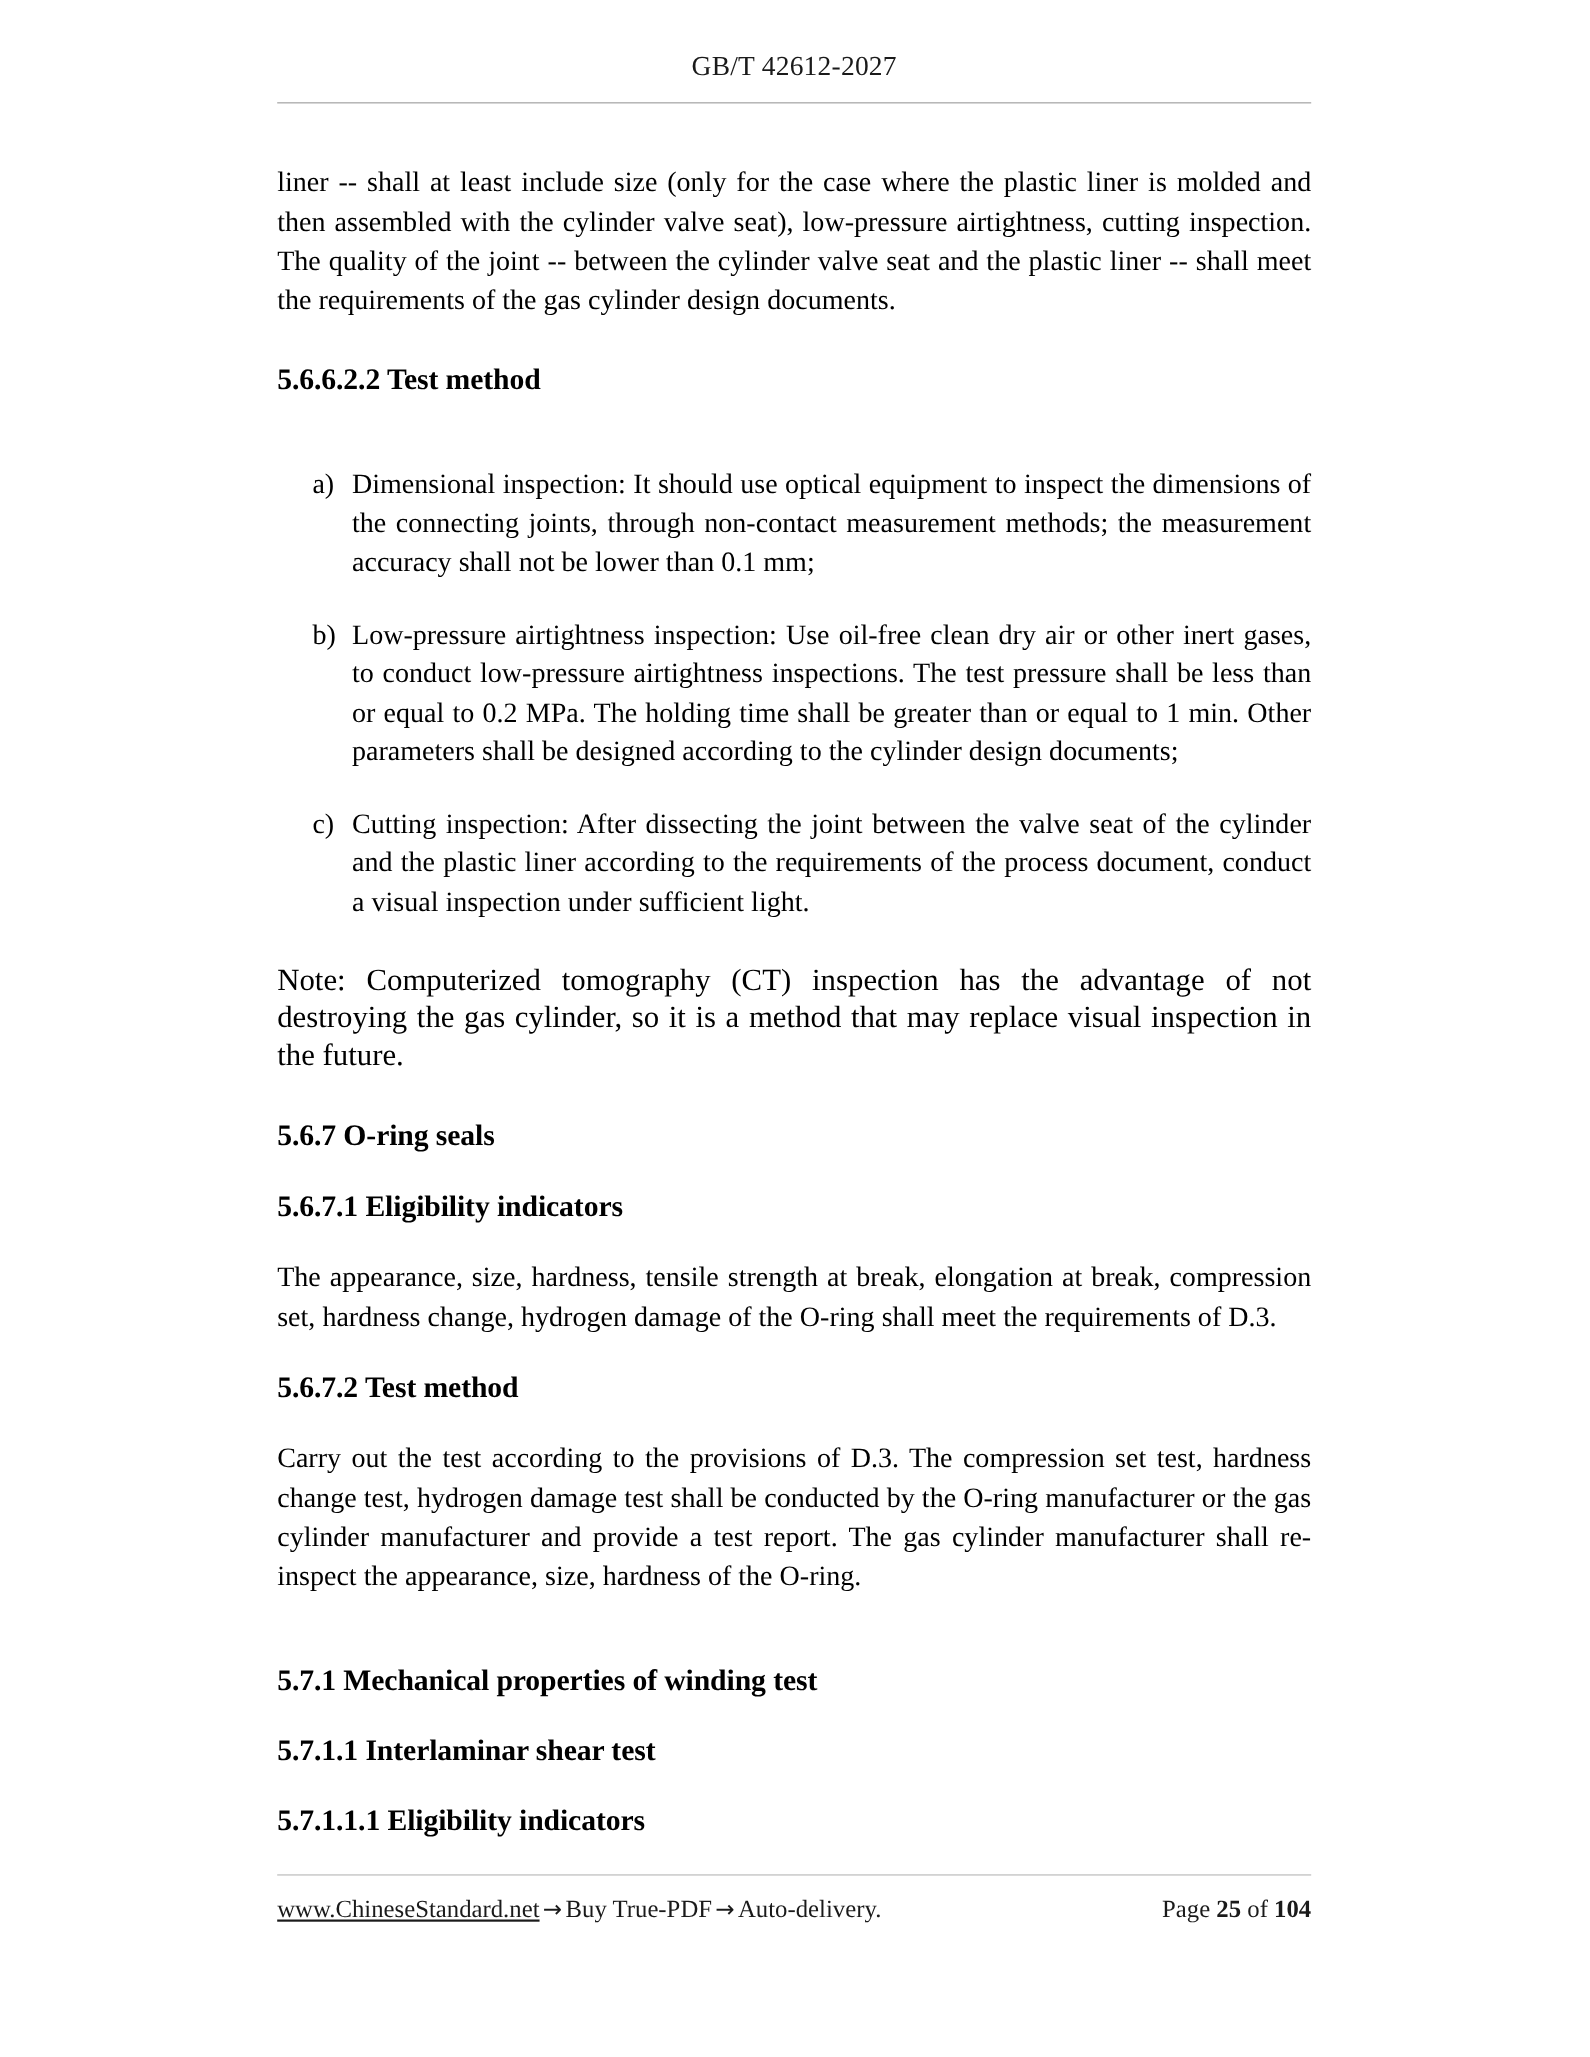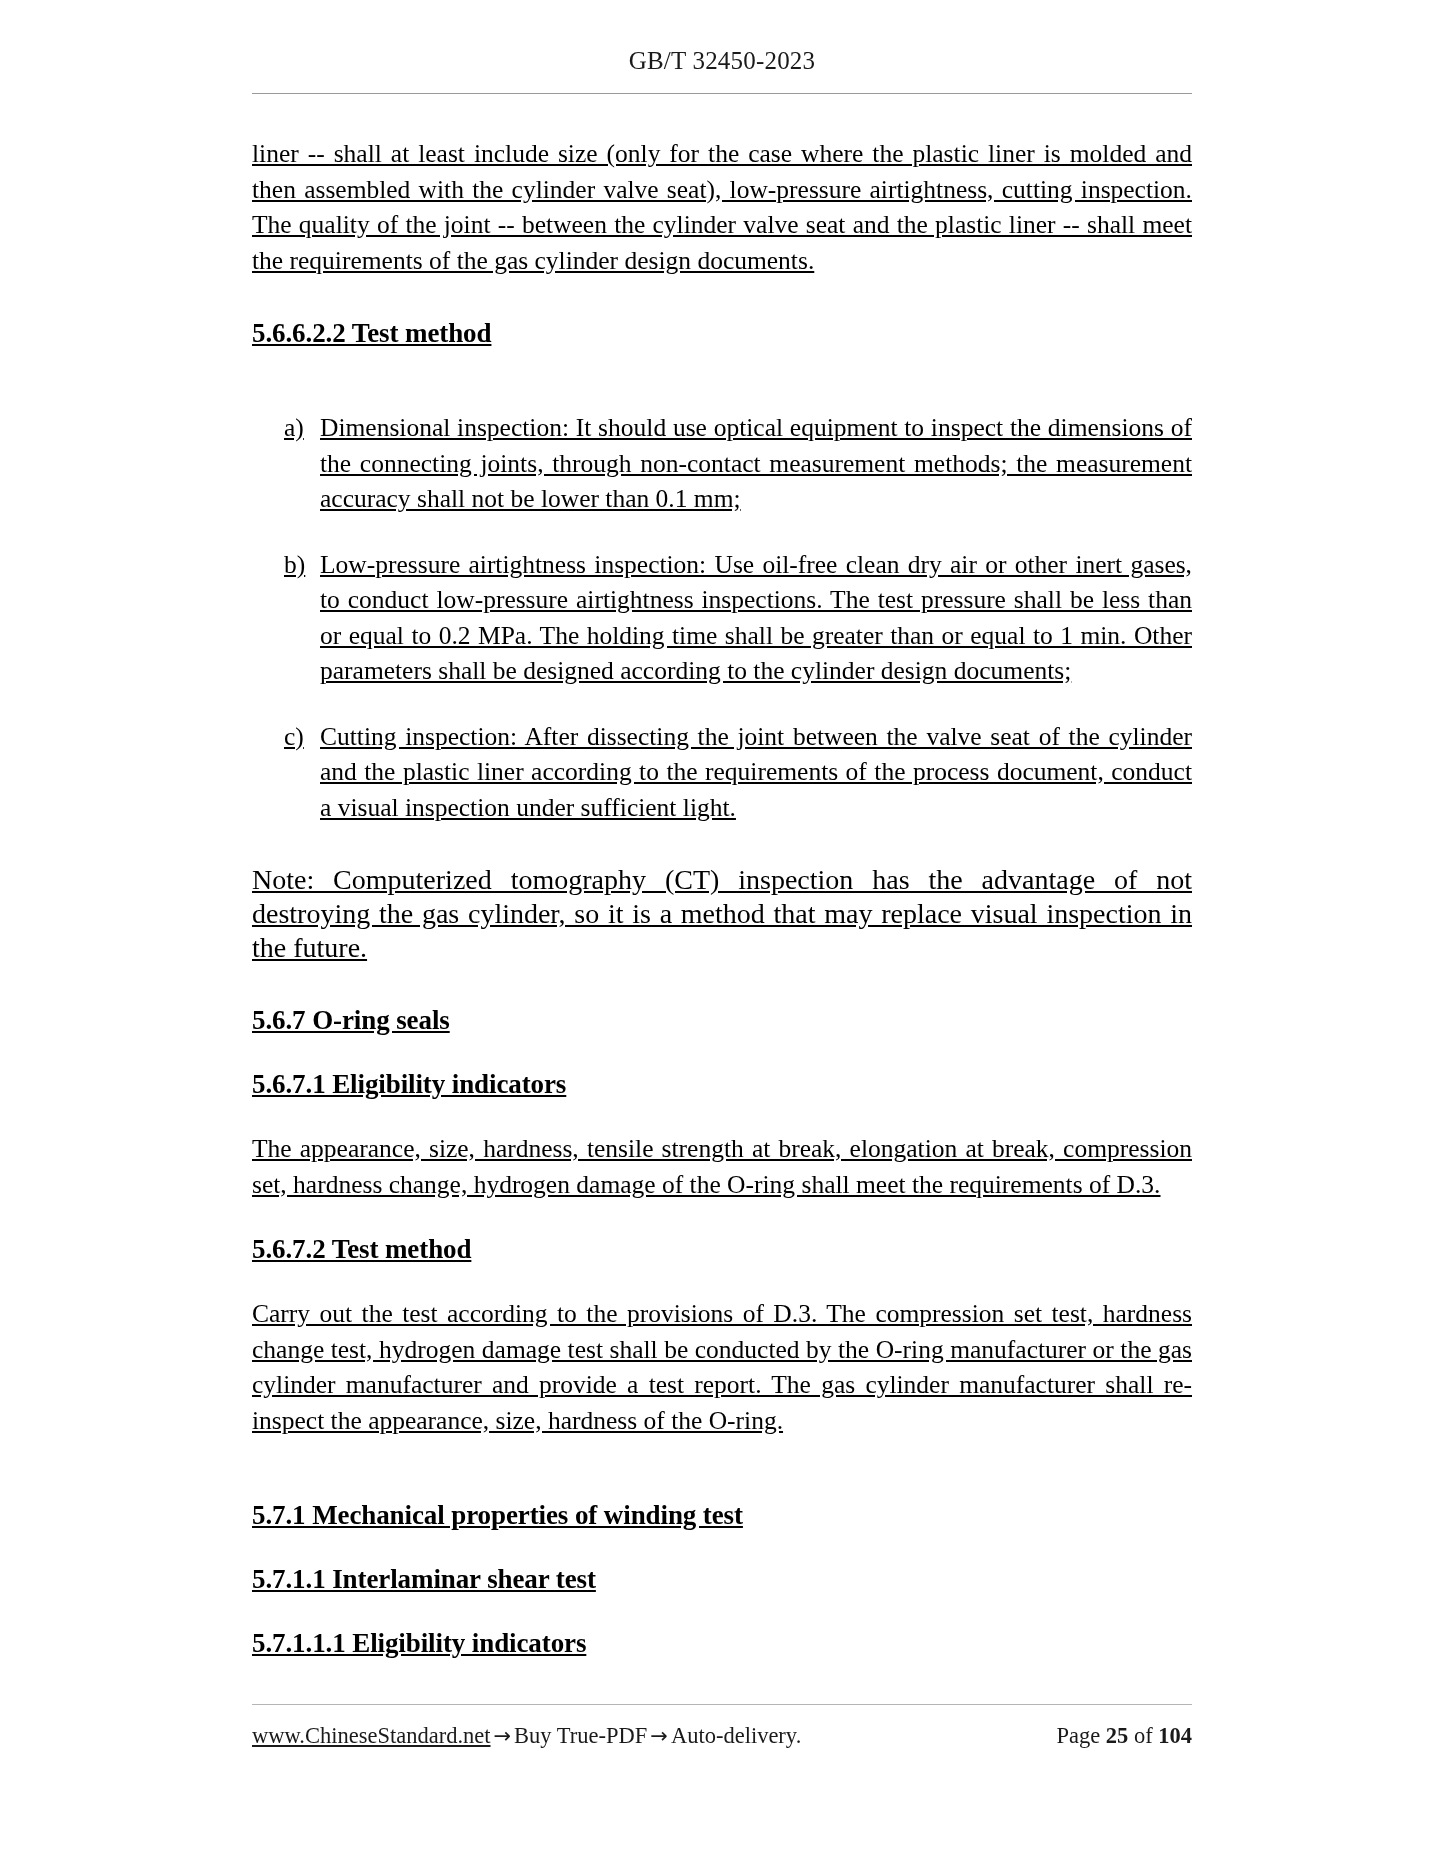--- a/index.html
+++ b/index.html
@@ -145,25 +145,25 @@
     white-space: nowrap;
   }
   .footer-right b { font-weight: bold; }
 </style>
 </head>
 <body>
 
 <div class="page">
 
   <div class="content-col header-area">
-    <div class="header-title">GB/T 32450-2023</div>
+    <div class="header-title">GB/T 42612-2027</div>
     <hr class="header-rule">
   </div>
 
-  <div class="content-col body-area" style="top:100px; position:absolute;text-decoration:underline;">
+  <div class="content-col body-area" style="top:112px; position:absolute;">
 
     <p class="para lead">liner -- shall at least include size (only for the case where the plastic liner is molded and then assembled with the cylinder valve seat), low-pressure airtightness, cutting inspection. The quality of the joint -- between the cylinder valve seat and the plastic liner -- shall meet the requirements of the gas cylinder design documents.</p>
 
     <div class="gap-lg"></div>
     <h3 class="heading">5.6.6.2.2 Test method</h3>
 
     <div class="gap-md"></div>
 
     <div class="gap-md"></div>
     <div class="list-block">

